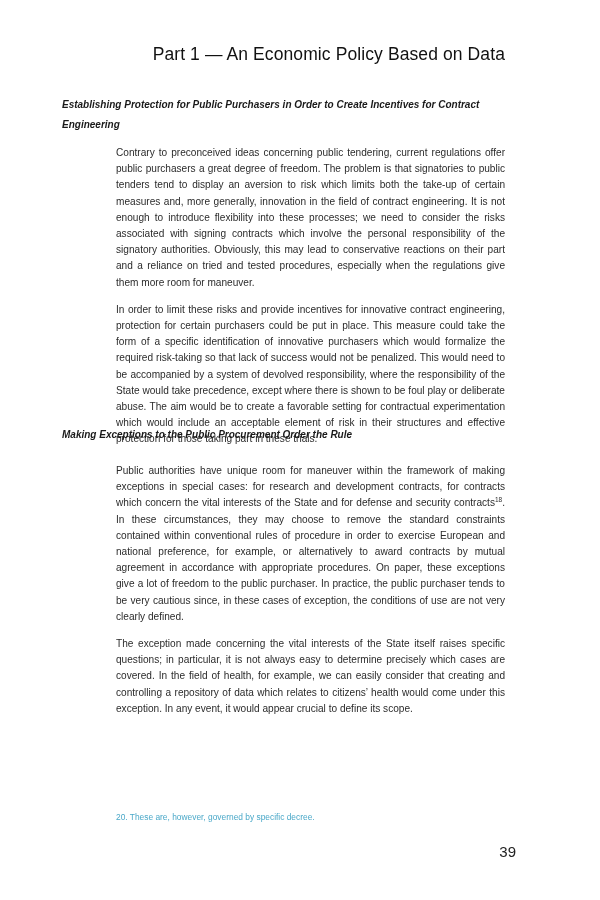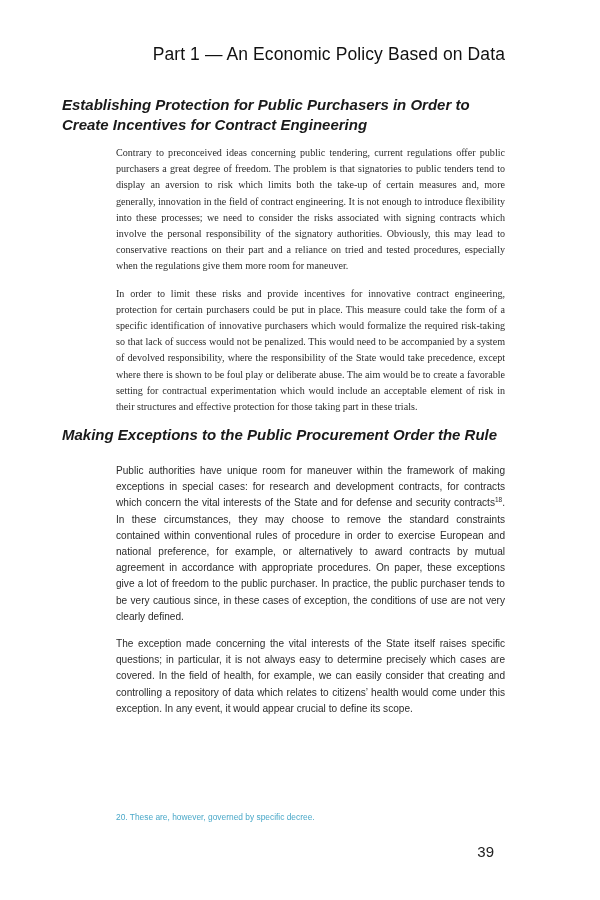--- a/index.html
+++ b/index.html
@@ -22,58 +22,58 @@
       font-size: 17.5px;
       font-weight: normal;
       color: #111111;
       letter-spacing: 0.1px;
       white-space: nowrap;
     }
     .section-heading {
       position: absolute;
       left: 62px;
       width: 450px;
-      font-size: 15px;
+      font-size: 10px;
       font-weight: bold;
       font-style: italic;
       color: #1a1a1a;
       line-height: 20px;
     }
     #h1 { top: 95px; }
     #h2 { top: 425px; }
     .body-block {
       position: absolute;
       left: 116px;
       width: 389px;
     }
     .para {
       margin: 0 0 11px 0;
       font-size: 10.1px;
       line-height: 16.2px;
       text-align: justify;
       color: #2b2b2b;
     }
-    #block1 { top: 145px; font-family: Liberation Serif, serif; }
+    #block1 { top: 145px; }
     #block2 { top: 463px; }
     sup.fnref {
       font-size: 6.5px;
       line-height: 0;
       vertical-align: super;
     }
     .footnote {
       position: absolute;
       left: 116px;
       top: 812px;
       font-size: 8.4px;
       color: #4aa8c8;
       white-space: nowrap;
     }
     .page-number {
       position: absolute;
-      right: 106px;
+      right: 84px;
       top: 843px;
       font-size: 15px;
       color: #222222;
     }
   </style>
 </head>
 <body>
 
 <div class="page-title">Part 1 — An Economic Policy Based on Data</div>
 

